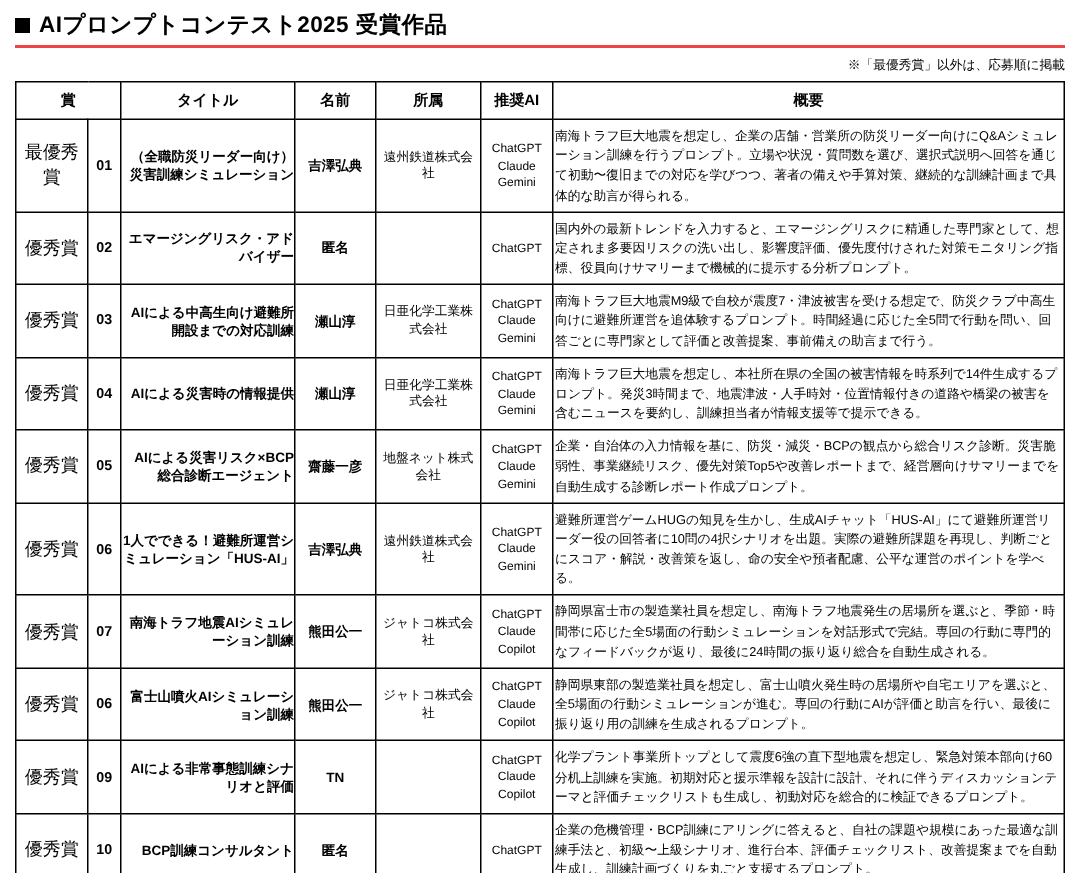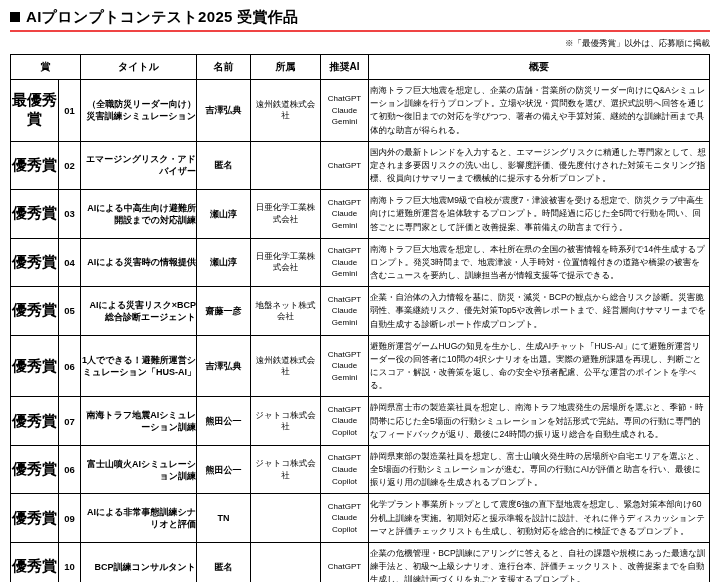--- a/index.html
+++ b/index.html
@@ -65,22 +65,22 @@
   .col-award  { width: 48px; }
   .col-no     { width: 22px; }
   .col-title  { width: 116px; }
   .col-name   { width: 54px; }
   .col-org    { width: 70px; }
   .col-ai     { width: 48px; }
   .col-sum    { width: auto; }
 
   td.award {
     text-align: center;
-    font-size: 15px;
-    font-weight: bold;
+    font-size: 12px;
+    font-weight: normal;
     padding: 2px 1px;
   }
   td.no {
     text-align: center;
     font-size: 9.5px;
     font-weight: bold;
     padding: 2px 1px;
   }
   td.ttl {
     text-align: right;

